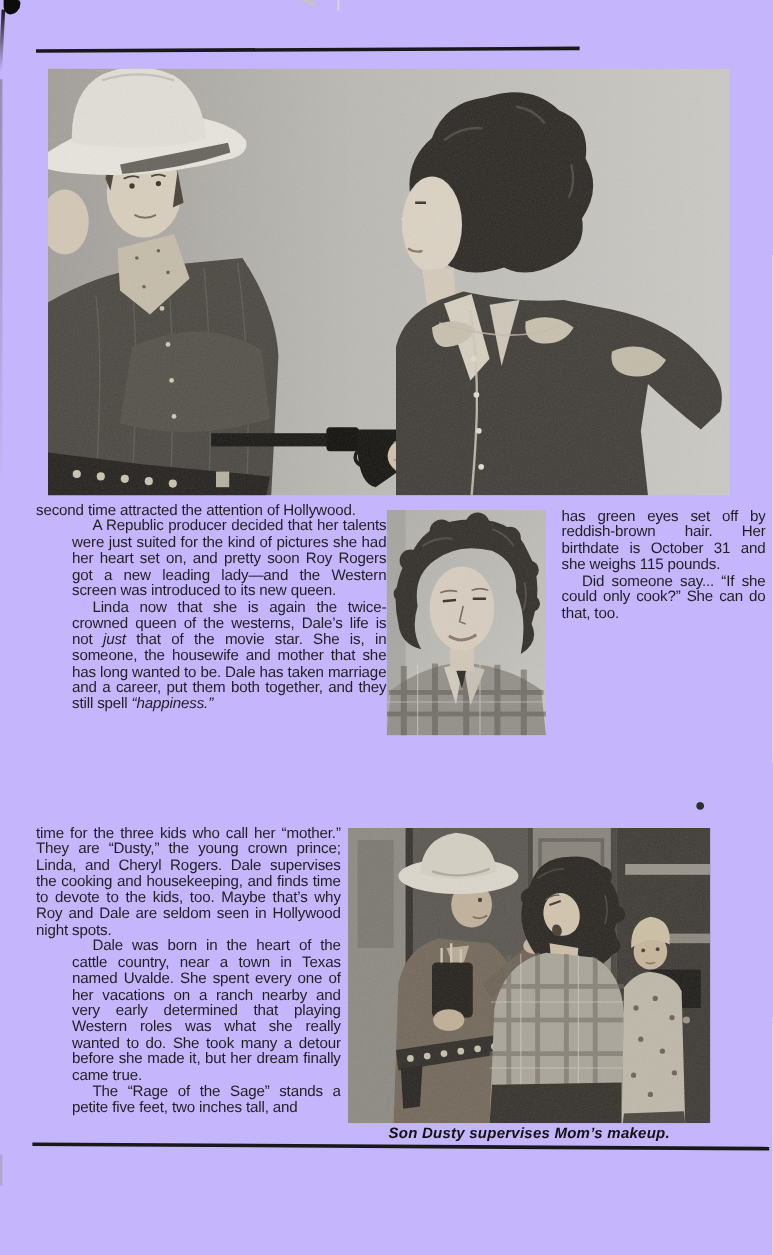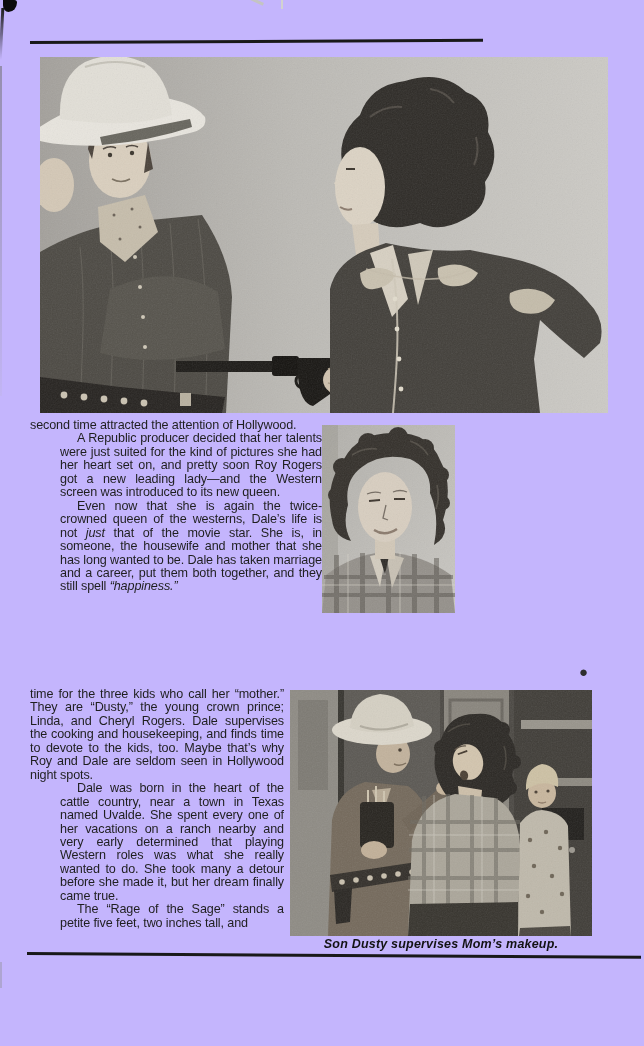--- a/index.html
+++ b/index.html
@@ -146,21 +146,21 @@
           <circle cx="359" cy="302" r="2.4"></circle>
           <circle cx="361" cy="332" r="2.4"></circle>
         </g>
       <rect width="568" height="356" filter="url(#gA)" opacity="0.13"></rect>
     </svg>
   </div>
 
   <div class="col col-a">
     <p>second time attracted the attention of Hol­lywood.</p>
     <p class="indent">A Republic producer decided that her talents were just suited for the kind of pic­tures she had her heart set on, and pretty soon Roy Rogers got a new leading lady—and the Western screen was introduced to its new queen.</p>
-    <p class="indent"><span>Even now that she is again the twice-crowned queen of the westerns, Dale’s life is not </span><i>just</i><span> that of the movie star. She is, in someone, the housewife and mother that she has long wanted to be. Dale has taken marriage and a career, put them both to­gether, and they still spell </span><i>“happiness.”</i></p>
+    <p class="indent"><span>Linda now that she is again the twice-crowned queen of the westerns, Dale’s life is not </span><i>just</i><span> that of the movie star. She is, in someone, the housewife and mother that she has long wanted to be. Dale has taken marriage and a career, put them both to­gether, and they still spell </span><i>“happiness.”</i></p>
   </div>
 
   <div class="col col-b">
     <p>time for the three kids who call her “mother.” They are “Dusty,” the young crown prince; Linda, and Cheryl Rog­ers. Dale supervises the cooking and housekeeping, and finds time to de­vote to the kids, too. Maybe that’s why Roy and Dale are seldom seen in Hollywood night spots.</p>
     <p class="indent">Dale was born in the heart of the cattle country, near a town in Texas named Uvalde. She spent every one of her vacations on a ranch nearby and very early determined that playing Western roles was what she really wanted to do. She took many a de­tour before she made it, but her dream finally came true.</p>
     <p class="indent">The “Rage of the Sage” stands a petite five feet, two inches tall, and</p>
   </div>
 
   <div class="col right-block">
     <div class="photo portrait-float">
@@ -218,20 +218,22 @@
         </g>
         <g stroke="#4a423a" stroke-width="1.3" fill="none" opacity="0.7">
           <path d="M45,69 Q52,66 59,68"></path>
             <path d="M71,67 Q78,64 85,67"></path>
             <path d="M64,80 L61,93 L66,95"></path>
         </g>
         <path d="M52,105 Q63,112 75,104" stroke="#8a7a6c" stroke-width="2.4" fill="none"></path>
         <rect width="133" height="188" filter="url(#gB)" opacity="0.13"></rect>
       </svg>
     </div>
+    <p>has green eyes set off by reddish-brown hair. Her birthdate is Octo­ber 31 and she weighs 115 pounds.</p>
+    <p class="indent">Did someone say... “If she could only cook?” She can do that, too.</p>
     <span class="end-bullet">●</span>
   </div>
 
   <div class="photo photo-bottom">
     <svg viewBox="0 0 302 246">
       <defs>
         <filter id="gC">
             <feTurbulence type="fractalNoise" baseFrequency="0.8" numOctaves="2"></feTurbulence>
             <feColorMatrix type="saturate" values="0"></feColorMatrix>
           </filter>

